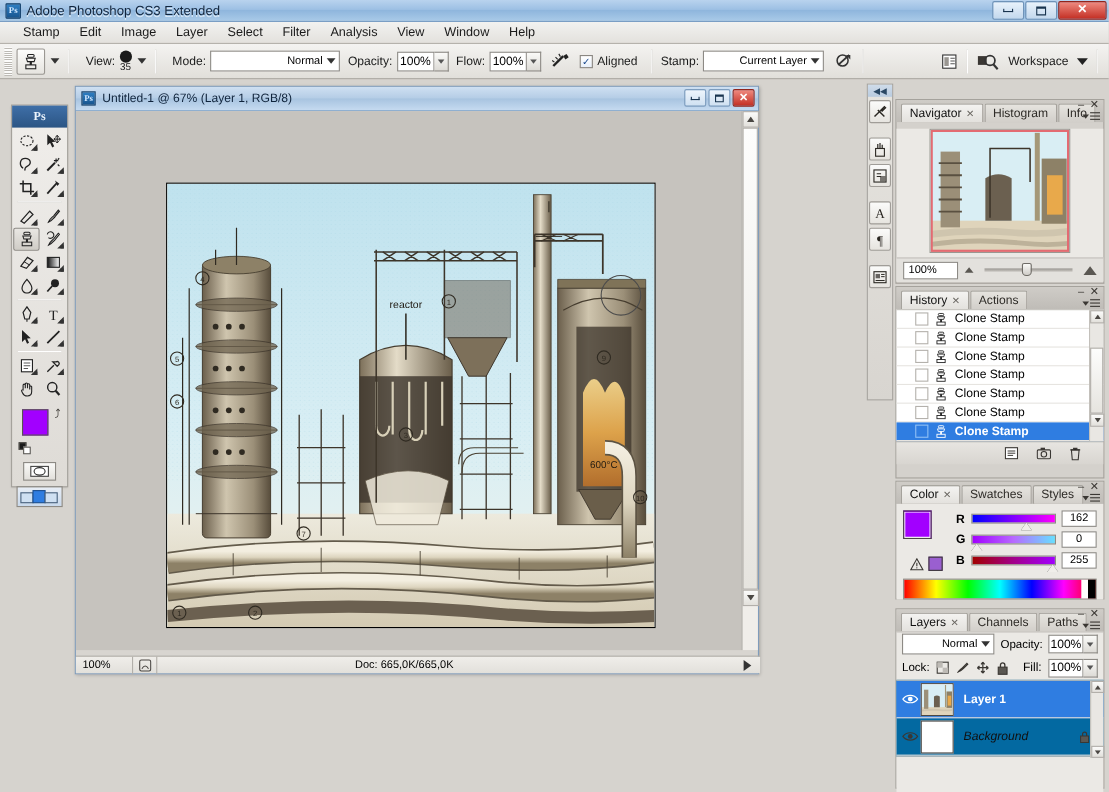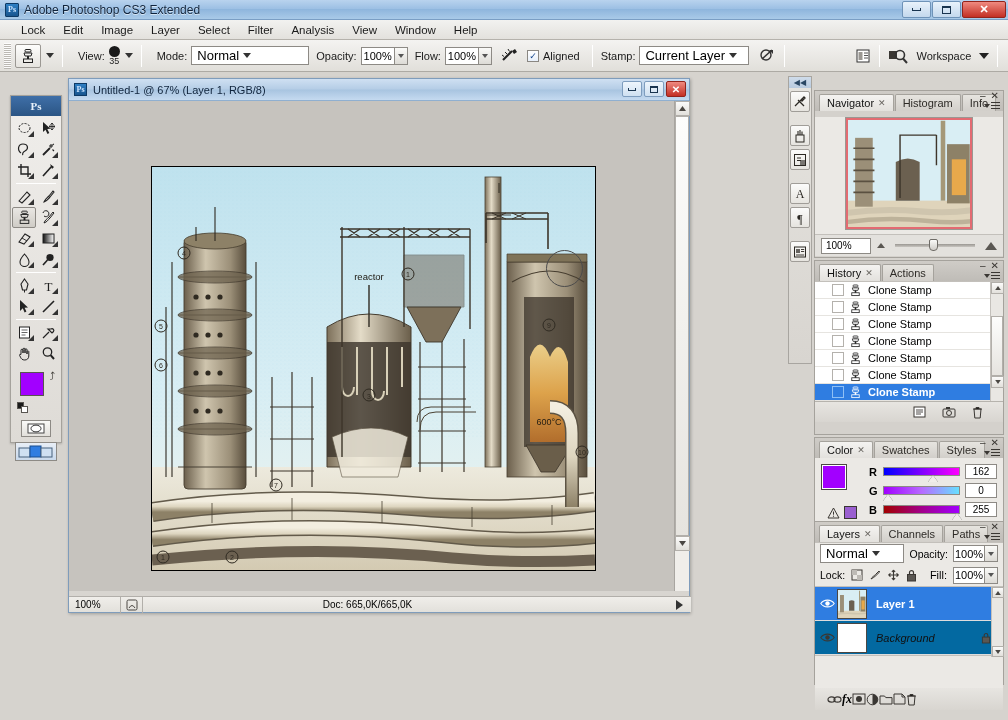--- a/index.html
+++ b/index.html
@@ -69,22 +69,22 @@
   .sep{ width:1px;height:22px;background:#b6b3ad;margin:0 8px; border-right:1px solid #fff;}
   .txtfield{
     height:18px;border:1px solid #8d8a85;background:#fff;
     display:flex;align-items:center;padding:0 4px;font-size:11px;
   }
   .spin{ width:13px;height:18px;border:1px solid #8d8a85;border-left:none;
     background:linear-gradient(to bottom,#fafaf8,#dddbd6);
     display:flex;align-items:center;justify-content:center;}
   .spin::after{content:'';width:0;height:0;border-left:3px solid transparent;border-right:3px solid transparent;border-top:4px solid #555;}
   .combo{
-    height:19px;border:1px solid #8d8a85;background:#fff;font-size:13px;
-    display:flex;align-items:center;justify-content:flex-start;padding:0 3px 0 5px;
+    height:19px;border:1px solid #8d8a85;background:#fff;font-size:10px;
+    display:flex;align-items:center;justify-content:flex-end;padding:0 3px 0 5px;
   }
   .combo .dd-arrow{margin-left:4px;}
   .cbx{ width:12px;height:12px;border:1px solid #8a8782;background:linear-gradient(to bottom,#fff,#e8f0fa);
         display:flex;align-items:center;justify-content:center;font-size:9px;color:#16468c;}
   .brush-dot{ width:11px;height:11px;border-radius:50%;background:#1a1a1a;}
   .brush-num{ font-size:9px; text-align:left; color:#222; line-height:9px;}
 
   
   .toolbox{
     position:absolute;left:10px;top:95px;width:52px;height:348px;
@@ -246,21 +246,21 @@
       <div class="wbtn">
           <span class="glyph-max"></span>
         </div>
       <div class="wbtn close">
           <i>✕</i>
         </div>
     </div>
   </div>
 
   <div class="menubar">
-    <div class="mi">Lock</div>
+    <div class="mi">Stamp</div>
     <div class="mi">Edit</div>
     <div class="mi">Image</div>
     <div class="mi">Layer</div>
     <div class="mi">Select</div>
     <div class="mi">Filter</div>
     <div class="mi">Analysis</div>
     <div class="mi">View</div>
     <div class="mi">Window</div>
     <div class="mi">Help</div>
   </div>
@@ -1047,21 +1047,21 @@
               <span class="sthumb" style="left:90%;"></span>
             </span>
             <span class="sval">255</span>
           </div>
         </div>
       </div>
       <div class="spectrum"></div>
     </div>
   </div>
 
-  <div class="rpanel" style="top:521px;height:164px;">
+  <div class="rpanel" style="top:553px;height:164px;">
     <div class="p-tabs">
       <div class="p-tab active">
         <span>Layers</span>
         <span class="x">✕</span>
       </div>
       <div class="p-tab">
         <span>Channels</span>
       </div>
       <div class="p-tab">
         <span>Paths</span>

